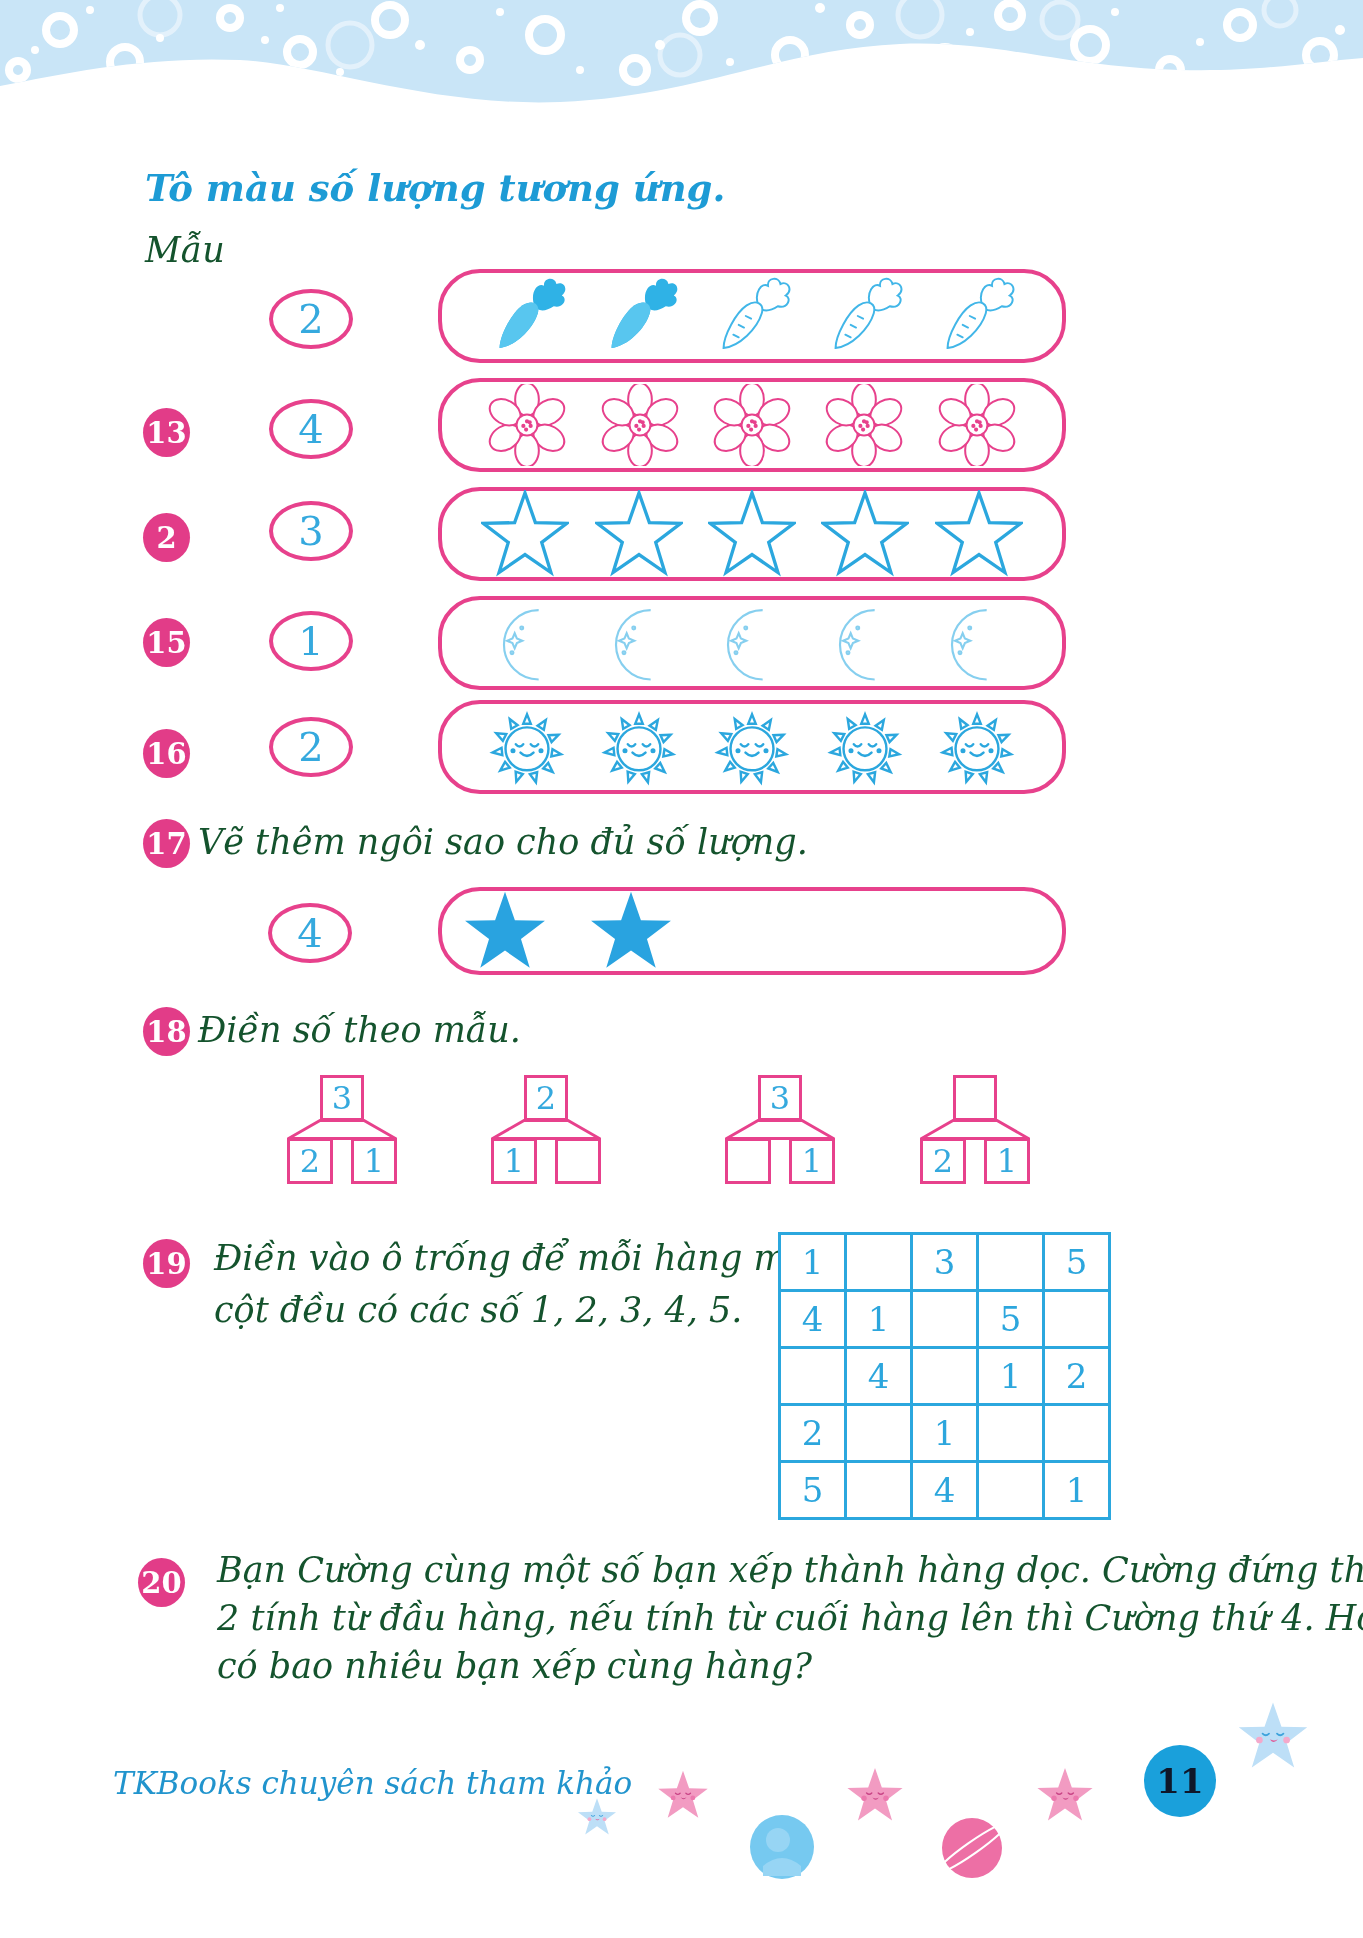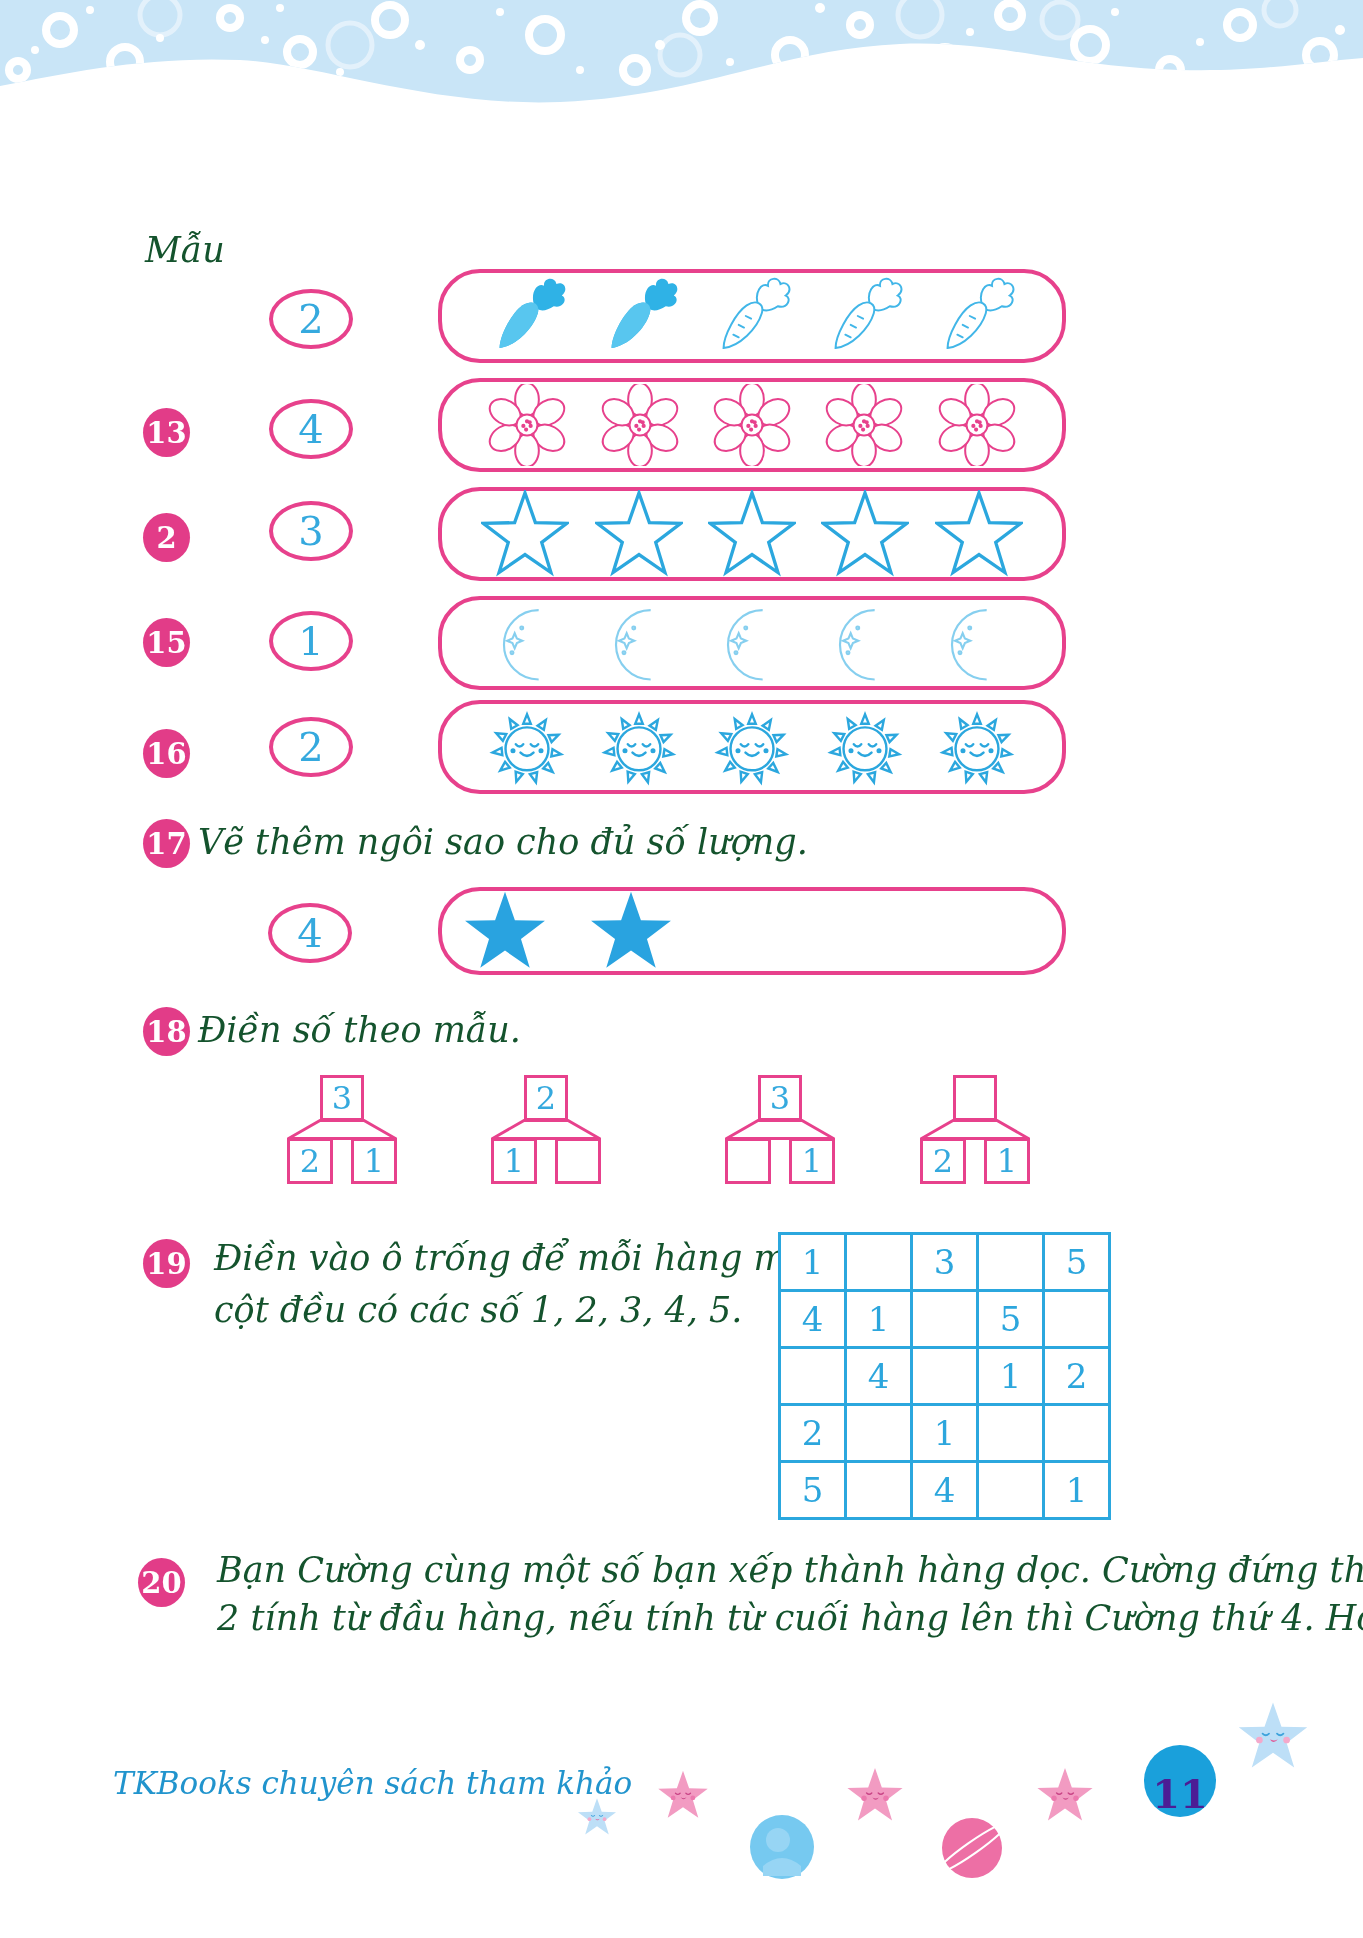--- a/index.html
+++ b/index.html
@@ -30,22 +30,22 @@
   .bond .bbox{position:absolute;top:63px;width:46px;height:46px;border:3px solid #e7418c;
               box-sizing:border-box;display:flex;align-items:center;justify-content:center;background:#fff;}
   .bond .bl{left:0;} .bond .br{right:0;}
   .bond span{font-size:32px;color:#35a9de;}
   
   .sgrid{left:778px;top:1232px;display:grid;grid-template-columns:repeat(5,66px);
          grid-auto-rows:57px;border-top:3px solid #2ba7de;border-left:3px solid #2ba7de;}
   .cell{border-right:3px solid #2ba7de;border-bottom:3px solid #2ba7de;box-sizing:border-box;
         display:flex;align-items:center;justify-content:center;font-size:34px;color:#2ca6dd;background:#fff;}
   
-  .page-circle{width:72px;height:72px;border-radius:50%;background:#1aa0db;color:#4c1d95;
-               display:flex;align-items:flex-end;justify-content:center;font-size:40px;font-weight:bold;}
+  .page-circle{width:72px;height:72px;border-radius:50%;background:#1aa0db;color:#0f172a;
+               display:flex;align-items:center;justify-content:center;font-size:34px;font-weight:bold;}
 </style>
 </head>
 <body>
 
 <div class="page">
 
   <svg width="0" height="0" style="position:absolute" aria-hidden="true">
     <defs>
       <g id="carrot-shape">
         <path d="M52,33 C47,18 56,7 63,11 C62,2 75,0 77,9 C86,5 91,16 83,22 C90,25 85,37 74,34 C65,40 56,41 52,33 Z"></path>
@@ -164,20 +164,21 @@
           <circle cx="1115" cy="12" r="4"></circle>
         <circle cx="1200" cy="42" r="4"></circle>
           <circle cx="1285" cy="70" r="4"></circle>
           <circle cx="1340" cy="30" r="5"></circle>
         <circle cx="35" cy="50" r="4"></circle>
           <circle cx="280" cy="8" r="4"></circle>
       </g>
     </g>
   </svg>
 
+  <div class="abs title" style="left:145px;top:166px">Tô màu số lượng tương ứng.</div>
   <div class="abs itext" style="left:145px;top:230px">Mẫu</div>
 
   <div class="abs oval" style="left:269px;top:289px">
     <span>2</span>
   </div>
   <div class="abs row-box" style="top:269px">
     <svg width="80" height="80" viewBox="0 0 90 90">
         <g fill="#2fb2e6" stroke="none">
           <use href="#carrot-shape"></use>
         </g>
@@ -432,20 +433,21 @@
     <div class="cell">5</div>
     <div class="cell"></div>
     <div class="cell">4</div>
     <div class="cell"></div>
     <div class="cell">1</div>
   </div>
 
   <div class="abs badge" style="left:138px;top:1558px">20</div>
   <div class="abs itext" style="left:217px;top:1550px">Bạn Cường cùng một số bạn xếp thành hàng dọc. Cường đứng thứ</div>
   <div class="abs itext" style="left:217px;top:1598px">2 tính từ đầu hàng, nếu tính từ cuối hàng lên thì Cường thứ 4. Hỏi</div>
+  <div class="abs itext" style="left:217px;top:1646px">có bao nhiêu bạn xếp cùng hàng?</div>
 
   <div class="abs small-itext" style="left:113px;top:1765px">TKBooks chuyên sách tham khảo</div>
 
   <svg class="abs" style="left:577px;top:1797px" width="40" height="40" viewBox="0 0 90 90">
       <use href="#star-face-blue"></use>
     </svg>
   <svg class="abs" style="left:657px;top:1769px" width="52" height="52" viewBox="0 0 90 90">
       <use href="#star-face-pink"></use>
     </svg>
   <svg class="abs" style="left:749px;top:1814px" width="66" height="66" viewBox="0 0 66 66">

